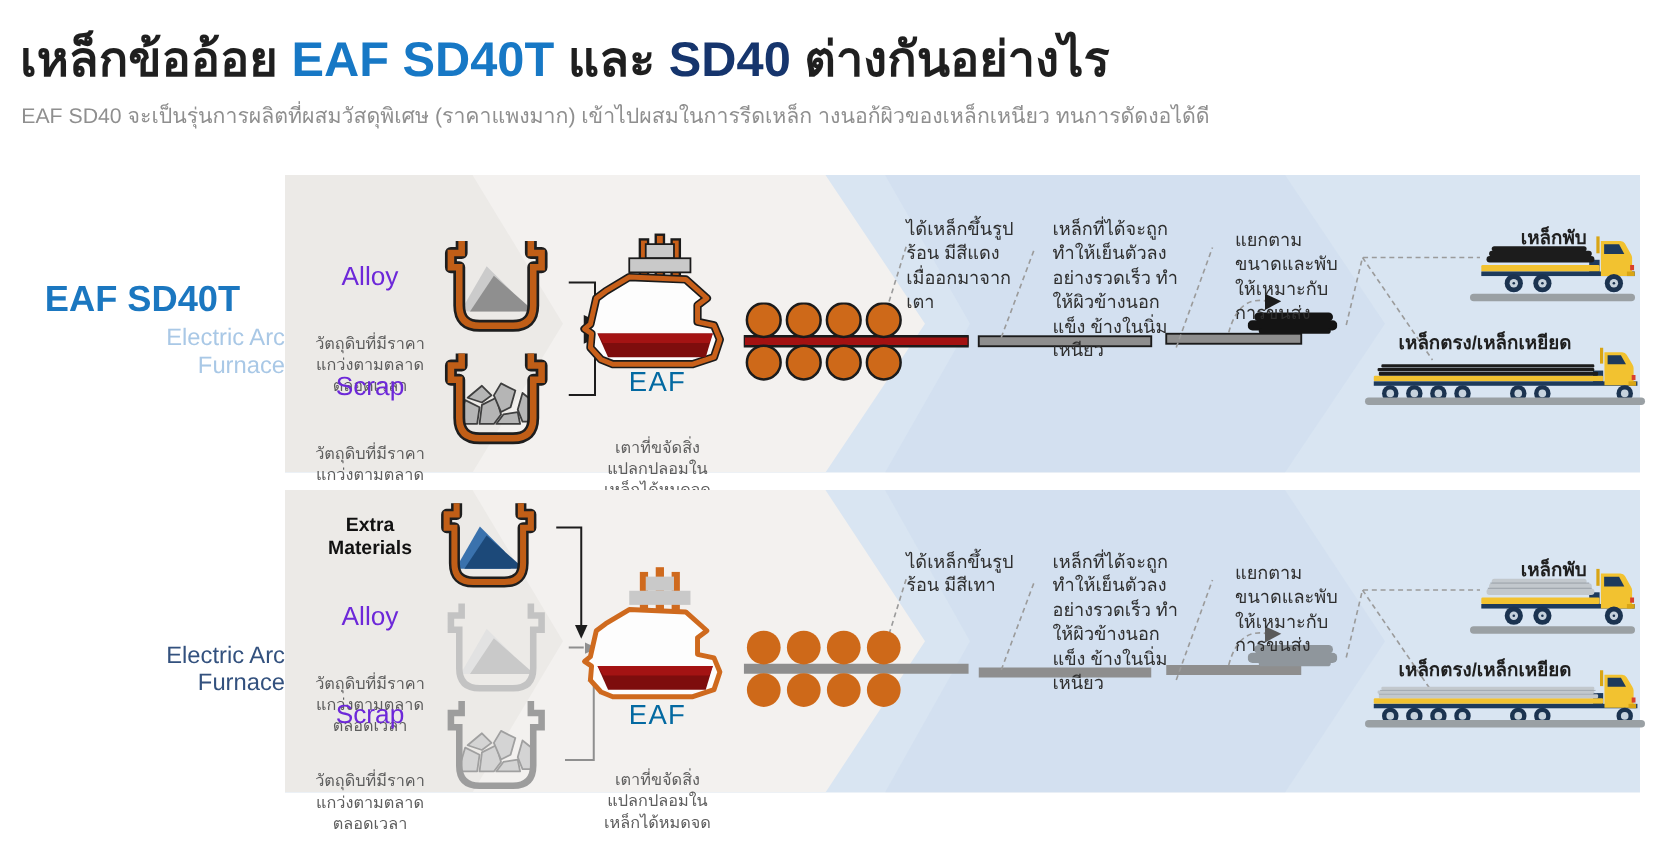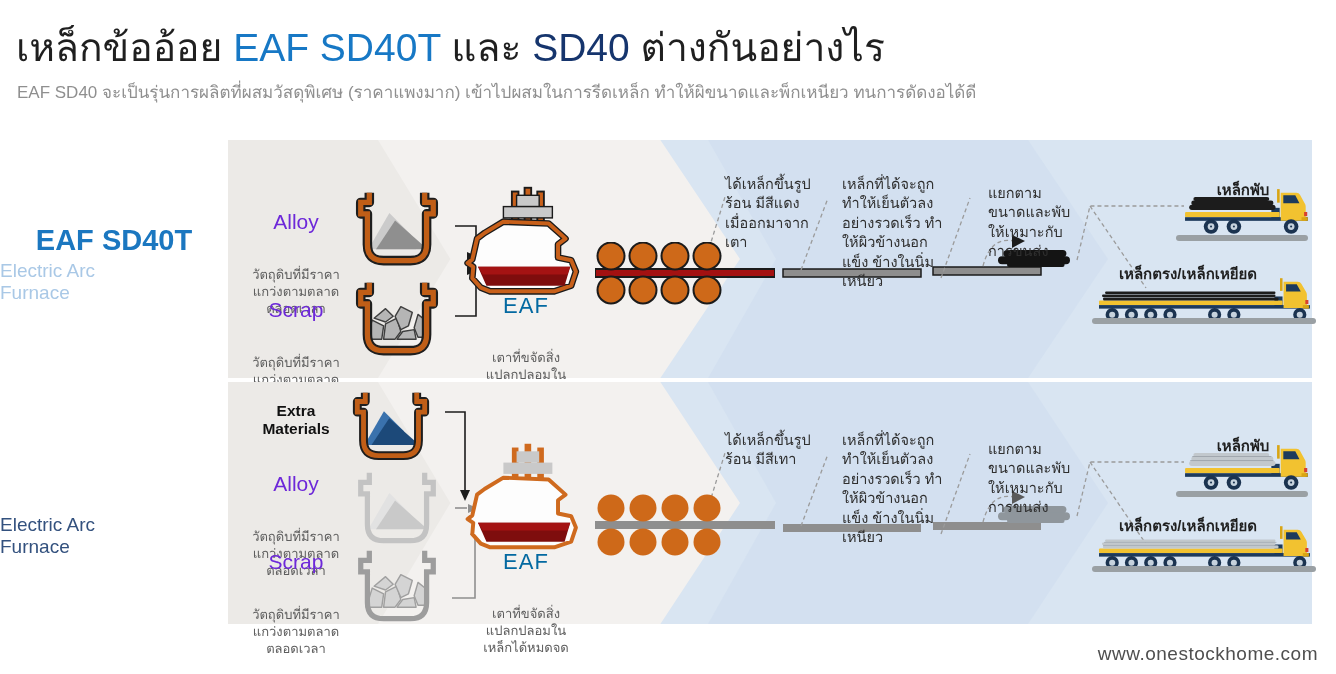--- a/index.html
+++ b/index.html
@@ -1,32 +1,32 @@
 <!DOCTYPE html>
 <html><head>
 <meta charset="utf-8">
 <style>
   html,body{margin:0;padding:0;background:#fff;}
   .canvas{position:relative;width:1336px;height:674px;background:#ffffff;overflow:hidden;
           font-family:"Liberation Sans","DejaVu Sans",sans-serif;color:#222;}
   .abs{position:absolute;}
   
-  .title{position:absolute;left:16px;top:16px;font-size:39px;font-weight:400;color:#1f1f1f;letter-spacing:0;}
+  .title{position:absolute;left:16px;top:16px;font-size:39px;font-weight:700;color:#1f1f1f;letter-spacing:0;}
   .title .b1{color:#1778C5;}
   .title .b2{color:#16356D;}
   .subtitle{position:absolute;left:17px;top:78px;font-size:17px;color:#8f8f8f;}
   
   .rowlabel{position:absolute;left:0;width:228px;text-align:center;font-weight:800;font-size:29px;}
-  .rowsub{position:absolute;left:0;width:228px;text-align:left;font-size:19px;line-height:1.16;white-space:pre-line;}
+  .rowsub{position:absolute;left:0;width:228px;text-align:right;font-size:19px;line-height:1.16;white-space:pre-line;}
   .c-blue{color:#1b77c0;} .c-bluelight{color:#a9c8e6;}
   .c-navy{color:#1c3d74;} .c-navysub{color:#33517e;}
   
   .band{position:absolute;left:228px;width:1084px;background:#D9E5F2;}
   #band1{top:140px;height:238px;}
-  #band2{top:382px;height:242px;}
+  #band2{top:392px;height:242px;}
   .zone{position:absolute;top:0;height:100%;}
   .gz1{left:0;width:500px;background:#ECEAE7;clip-path:polygon(0 0,84% 0,100% 50%,84% 100%,0 100%);}
   .gz2{left:150px;width:362px;background:#F3F1EF;clip-path:polygon(0 0,78% 0,100% 50%,78% 100%,0 100%,20% 50%);}
   .bz{left:480px;width:400px;background:#CEDDEE;opacity:.55;clip-path:polygon(0 0,80% 0,100% 50%,80% 100%,0 100%,17% 50%);}
   
   .blk{position:absolute;text-align:center;white-space:pre-line;}
   .in-name{font-size:21px;color:#6d28d9;}
   .in-name-bold{font-size:15.5px;font-weight:800;color:#111;line-height:1.15;}
   .in-desc{font-size:13px;color:#5d5d5d;line-height:1.32;margin-top:28px;}
   .eaf-name{font-size:22px;color:#0369a1;letter-spacing:1px;}
@@ -160,21 +160,21 @@
         <circle cx="398" cy="80" r="13" fill="#1b3350"></circle>
           <circle cx="398" cy="80" r="6" fill="var(--hub)"></circle>
       </g>
     </symbol>
   </defs>
 </svg>
 
 <div class="canvas">
 
   <div class="title"><span>เหล็กข้ออ้อย </span><span class="b1">EAF SD40T</span><span> และ </span><span class="b2">SD40</span><span> ต่างกันอย่างไร</span></div>
-  <div class="subtitle">EAF SD40 จะเป็นรุ่นการผลิตที่ผสมวัสดุพิเศษ (ราคาแพงมาก) เข้าไปผสมในการรีดเหล็ก ทำให้ผิขนาดและพ็กเหนียว ทนการดัดงอได้ดี</div>
+  <div class="subtitle">EAF SD40 จะเป็นรุ่นการผลิตที่ผสมวัสดุพิเศษ (ราคาแพงมาก) เข้าไปผสมในการรีดเหล็ก างนอก้ผิวของเหล็กเหนียว ทนการดัดงอได้ดี</div>
 
   <div class="rowlabel c-blue" style="top:224px;">EAF SD40T</div>
   <div class="rowsub c-bluelight" style="top:260px;">Electric Arc
 Furnace</div>
   <div class="rowsub c-navysub" style="top:514px;">Electric Arc
 Furnace</div>
 
   <div class="band" id="band1">
     <div class="zone gz1"></div>
     <div class="zone gz2"></div>
@@ -362,14 +362,13 @@
           <rect x="10" y="46" width="346" height="6" rx="2"></rect>
         </g>
         <g fill="#9aa1a8">
           <rect x="12" y="39" width="340" height="1.4"></rect>
           <rect x="10" y="45" width="344" height="1.4"></rect>
         </g>
       </svg>
     <div class="road" style="left:864px;top:184px;width:224px;"></div>
   </div>
 
-  <div class="website">www.onestockhome.com</div>
 </div>
 
 </body></html>

